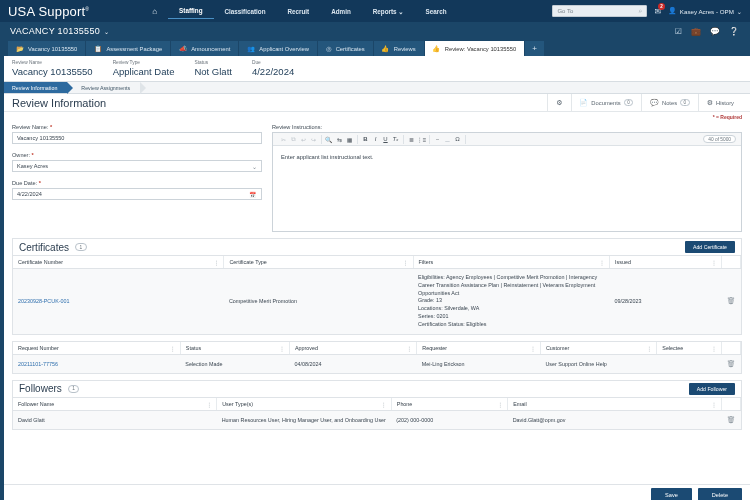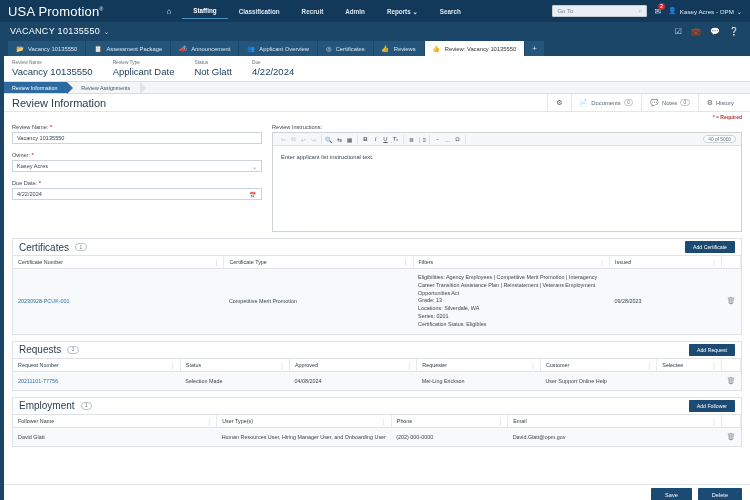--- a/index.html
+++ b/index.html
@@ -167,21 +167,21 @@
     background: #fff; border-top: 1px solid #dfe3e7;
     display: flex; align-items: center; justify-content: flex-end; gap: 6px; padding-right: 8px;
   }
   .fbtn { background: #1b4a73; color: #fff; font-size: 5.6px; padding: 4px 14px; border: none; border-radius: 1px; }
 </style>
 </head>
 <body>
 
 <div class="topnav">
   <div class="brand">
-    <span>USA Promotion</span><sup>®</sup>
+    <span>USA Support</span><sup>®</sup>
   </div>
   <div class="nav-links">
     <a href="#" style="font-size:8px;">⌂</a>
     <a href="#" class="active">Staffing</a>
     <a href="#">Classification</a>
     <a href="#">Recruit</a>
     <a href="#">Admin</a>
     <a href="#"><span>Reports</span> <span>⌄</span></a>
     <a href="#">Search</a>
   </div>
@@ -377,25 +377,20 @@
 Series: 0201
 Certification Status: Eligibles</td>
           <td>09/28/2023</td>
           <td class="trash"><span>🗑</span></td>
         </tr>
       </tbody>
     </table>
   </div>
 
   <div class="section">
-    <div class="sechead">
-      <span class="sectitle">Requests</span>
-      <span class="seccnt">1</span>
-      <button class="addbtn">Add Request</button>
-    </div>
     <table>
       <thead>
         <tr>
           <th style="width:23%;"><span>Request Number</span><span class="sort">⋮</span></th>
           <th style="width:15%;"><span>Status</span><span class="sort">⋮</span></th>
           <th style="width:17.5%;"><span>Approved</span><span class="sort">⋮</span></th>
           <th style="width:17%;"><span>Requester</span><span class="sort">⋮</span></th>
           <th style="width:16%;"><span>Customer</span><span class="sort">⋮</span></th>
           <th><span>Selectee</span><span class="sort">⋮</span></th>
           <th style="width:16px;"></th>
@@ -410,21 +405,21 @@
           <td>User Support Online Help</td>
           <td></td>
           <td class="trash"><span>🗑</span></td>
         </tr>
       </tbody>
     </table>
   </div>
 
   <div class="section">
     <div class="sechead">
-      <span class="sectitle">Employment</span>
+      <span class="sectitle">Followers</span>
       <span class="seccnt">1</span>
       <button class="addbtn">Add Follower</button>
     </div>
     <table>
       <thead>
         <tr>
           <th style="width:28%;"><span>Follower Name</span><span class="sort">⋮</span></th>
           <th style="width:24%;"><span>User Type(s)</span><span class="sort">⋮</span></th>
           <th style="width:16%;"><span>Phone</span><span class="sort">⋮</span></th>
           <th><span>Email</span><span class="sort">⋮</span></th>

